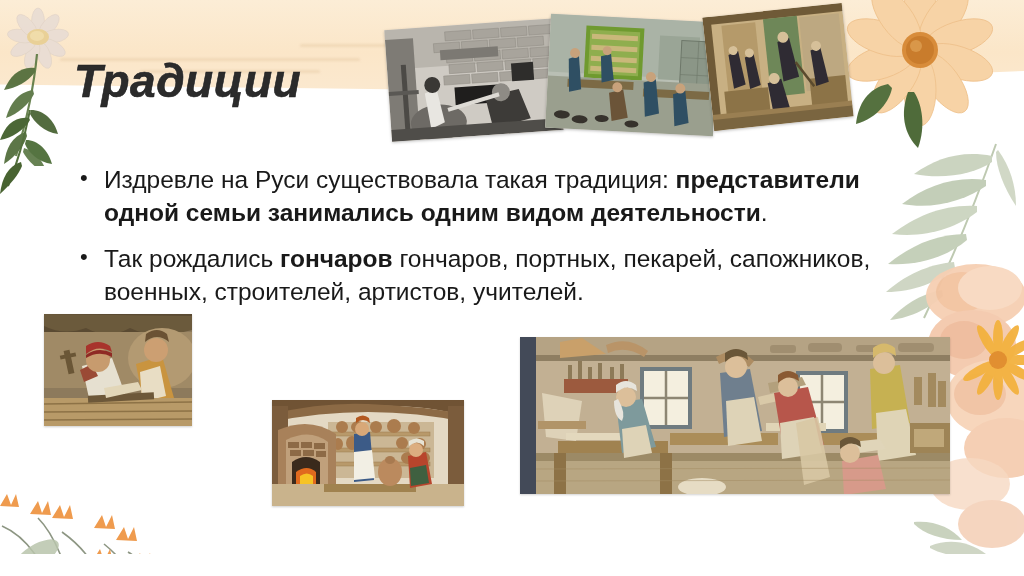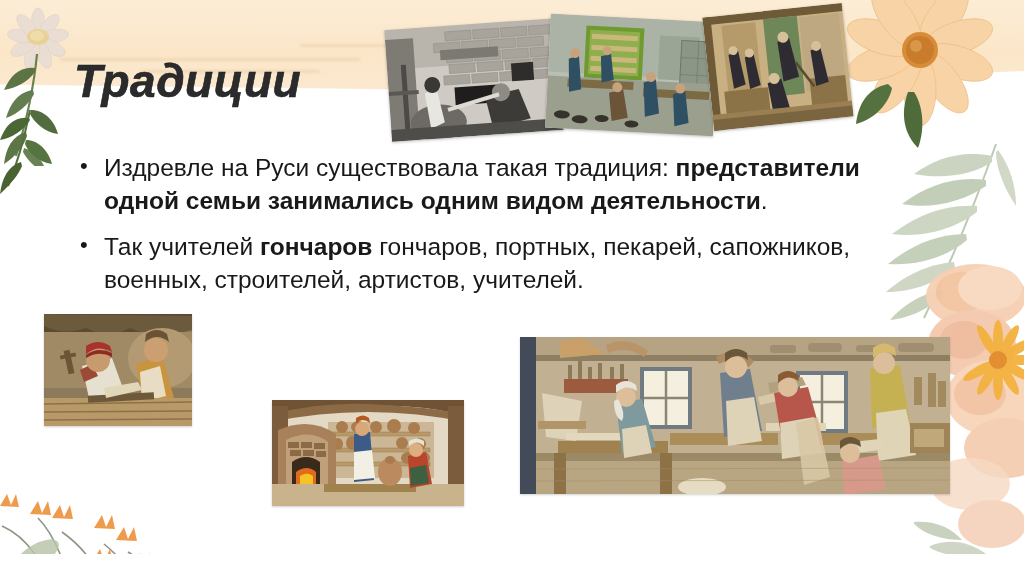--- a/index.html
+++ b/index.html
@@ -51,21 +51,21 @@
     color: #2b2b2b;
     -webkit-text-stroke: 0.6px #1c1c1c;
     text-shadow: 0.6px 0 0 rgba(255,255,255,.55), -0.5px 0.4px 0 rgba(255,255,255,.35);
     white-space: nowrap;
   }
 
   
   .body-block {
     position: absolute;
     left: 76px;
-    top: 152px;
+    top: 164px;
     width: 860px;
   }
   .bullet {
     position: relative;
     padding-left: 28px;
     margin-bottom: 14px;
     font-size: 24.5px;
     line-height: 1.33;
     color: #191919;
   }
@@ -244,21 +244,21 @@
     </svg>
   </div>
 
   <div class="title">Традиции</div>
 
   <div class="body-block">
     <div class="bullet">
       <span>Издревле на Руси существовала такая традиция: </span><b>представители одной семьи занимались одним видом деятельности</b><span>.</span>
     </div>
     <div class="bullet">
-      <span>Так учителей </span><b>гончаров</b><span> гончаров, портных, пекарей, сапожников, военных, строителей, артистов, учителей.</span>
+      <span>Так рождались </span><b>гончаров</b><span> гончаров, портных, пекарей, сапожников, военных, строителей, артистов, учителей.</span>
     </div>
   </div>
 
   <div class="photo" style="left:388px; top:24px; width:172px; height:112px; transform:rotate(-4deg); box-shadow:0 1px 3px rgba(0,0,0,.25);">
     <svg viewBox="0 0 172 112" preserveAspectRatio="none" xmlns="http://www.w3.org/2000/svg">
       <rect width="172" height="112" fill="#cfcbc4"></rect>
       <rect x="0" y="0" width="172" height="40" fill="#b9b5ad"></rect>
       <g fill="#a8a49c" stroke="#8e8a83" stroke-width="0.5">
         <rect x="60" y="6" width="26" height="9"></rect>
           <rect x="88" y="6" width="26" height="9"></rect>

